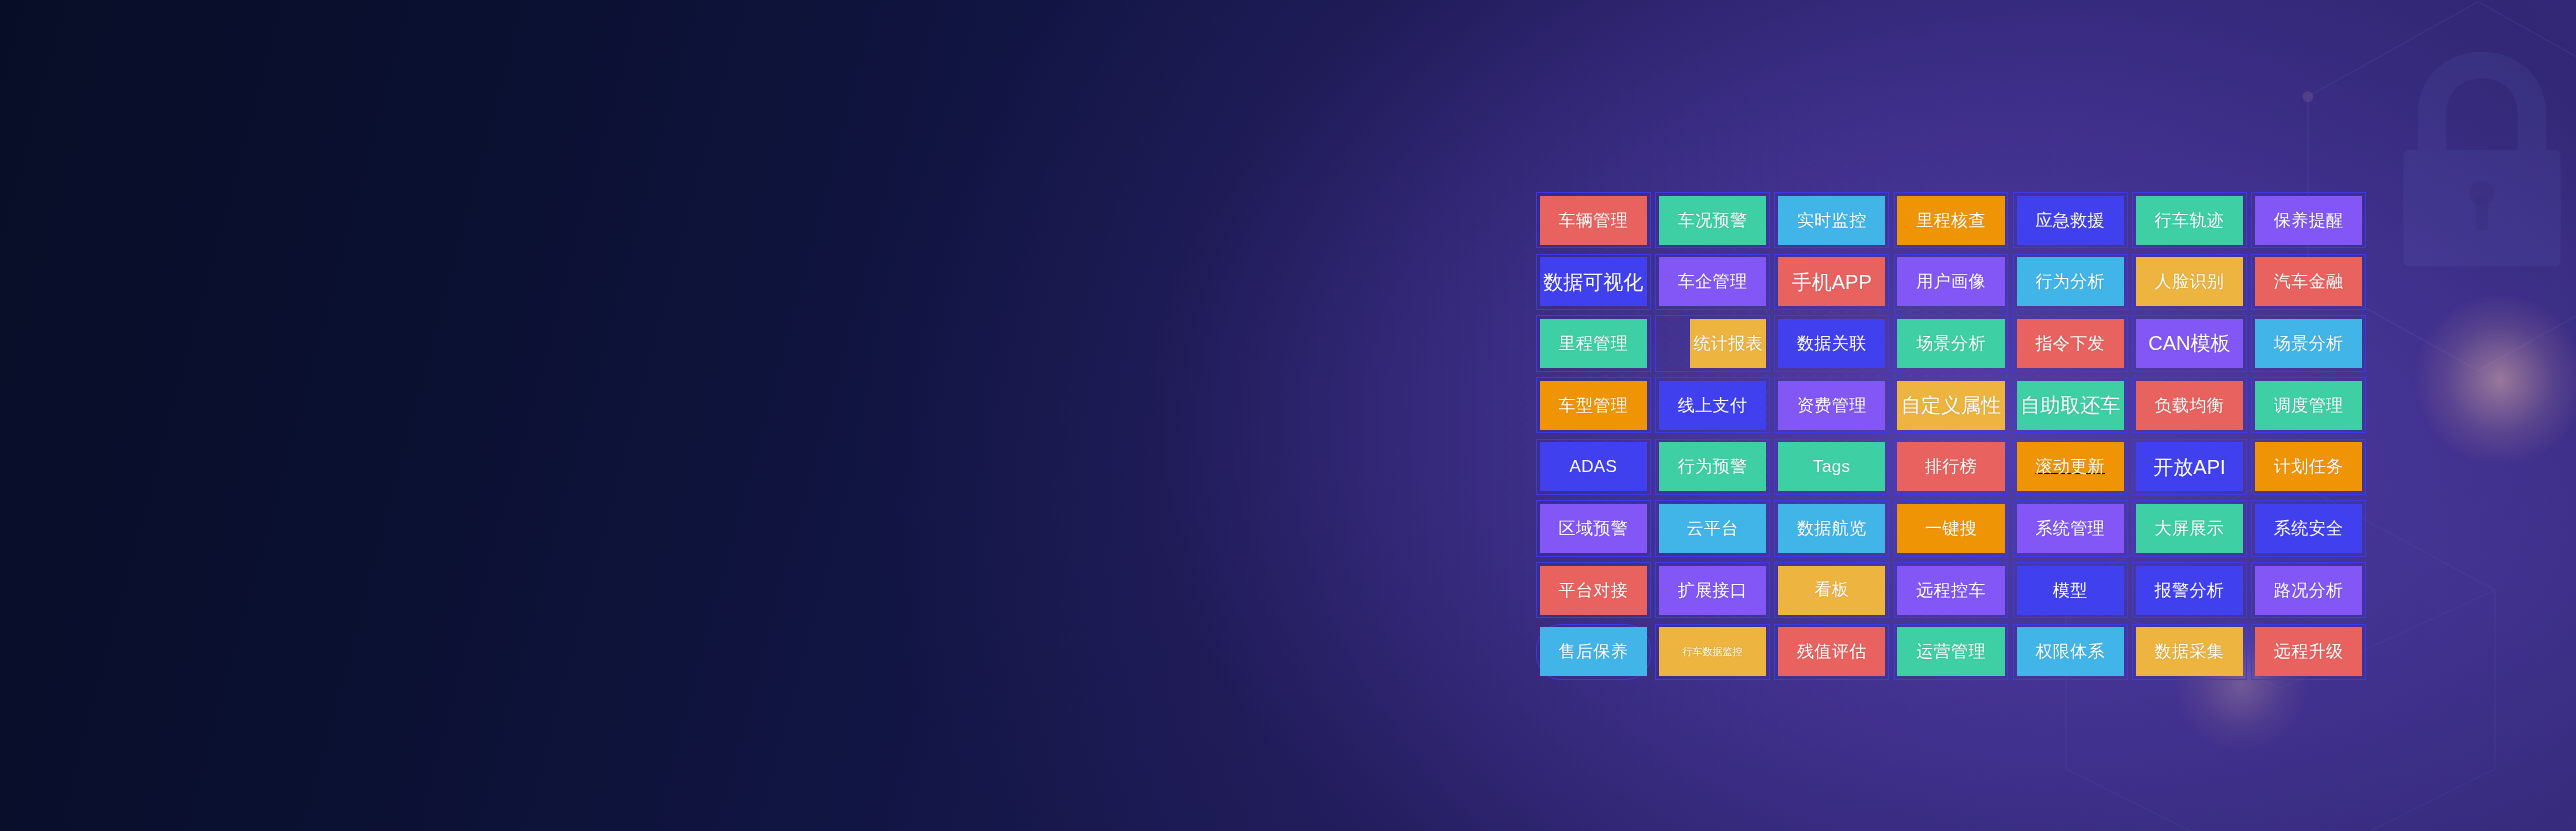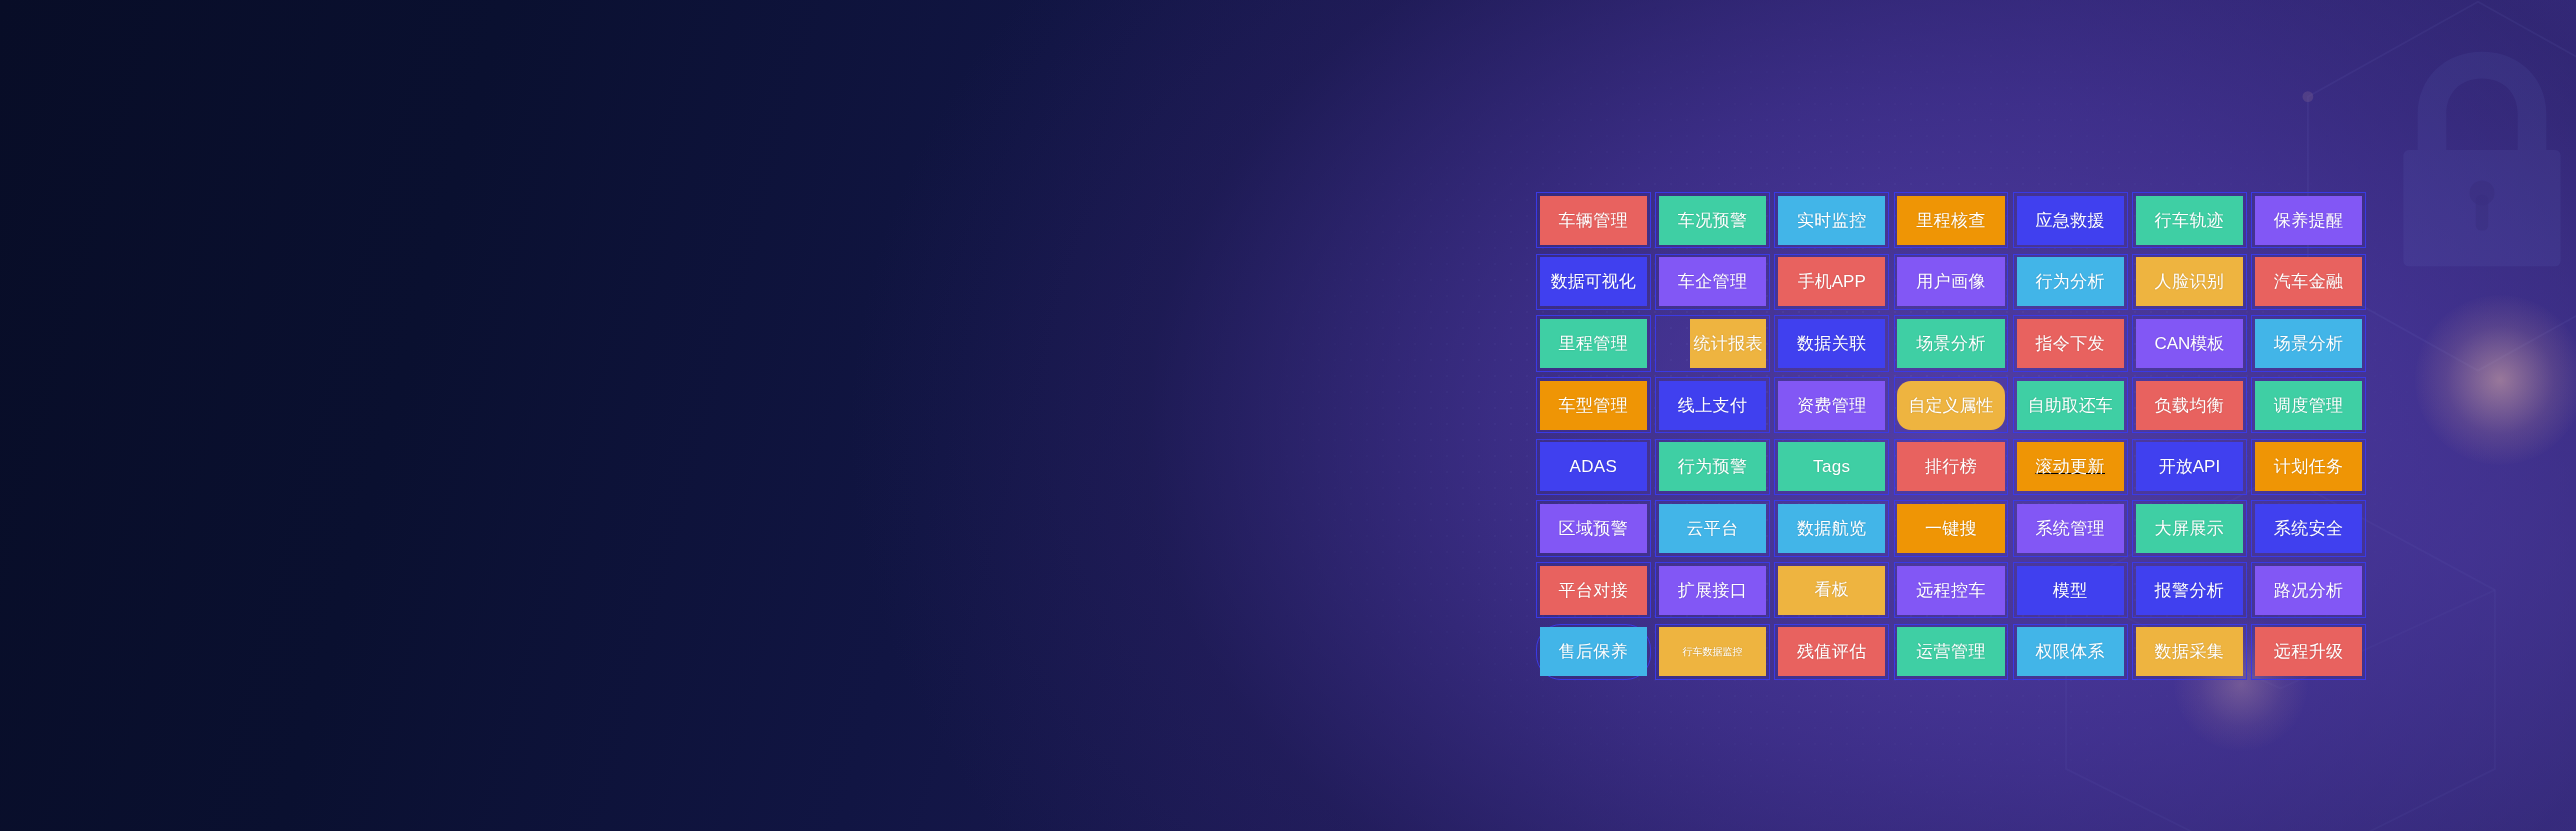--- a/index.html
+++ b/index.html
@@ -58,21 +58,21 @@
     display:flex;align-items:center;justify-content:center;
     font-size:17px;
     line-height:1;
     color:#ffffff;
     letter-spacing:0.4px;
     white-space:nowrap;
     overflow:hidden;
     text-shadow:0 0 1.8px rgba(0,0,0,.18);
     box-sizing:border-box;
   }
-  .tile-fill.small{font-size:17px;letter-spacing:0;}
+  .tile-fill.small{font-size:20px;letter-spacing:0;}
   .tile-fill.tiny{font-size:10px;letter-spacing:0;}
 </style>
 </head>
 <body>
 
 <div id="stage">
 
   <div class="dots"></div>
 
   <svg class="watermark wm-hex" viewBox="0 0 420 430">
@@ -164,21 +164,21 @@
       <div class="tile" style="border-color: rgb(58, 58, 230);">
         <div class="tile-fill" style="background: rgb(239, 149, 5);">车型管理</div>
       </div>
       <div class="tile" style="border-color: rgb(58, 58, 230);">
         <div class="tile-fill" style="background: rgb(64, 64, 239);">线上支付</div>
       </div>
       <div class="tile" style="border-color: rgb(58, 58, 230);">
         <div class="tile-fill" style="background: rgb(130, 87, 245);">资费管理</div>
       </div>
       <div class="tile" style="border-color: rgb(58, 58, 230);">
-        <div class="tile-fill small" style="background: rgb(238, 180, 64); border-radius: 14px;">自定义属性</div>
+        <div class="tile-fill small" style="background: rgb(238, 180, 64);">自定义属性</div>
       </div>
       <div class="tile" style="border-color: rgb(58, 58, 230);">
         <div class="tile-fill small" style="background: rgb(63, 207, 164);">自助取还车</div>
       </div>
       <div class="tile" style="border-color: rgb(58, 58, 230);">
         <div class="tile-fill" style="background: rgb(232, 98, 95);">负载均衡</div>
       </div>
       <div class="tile" style="border-color: rgb(58, 58, 230);">
         <div class="tile-fill" style="background: rgb(63, 207, 164);">调度管理</div>
       </div>

